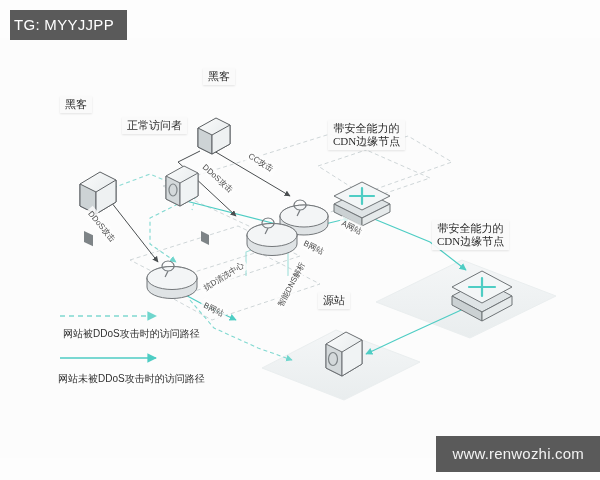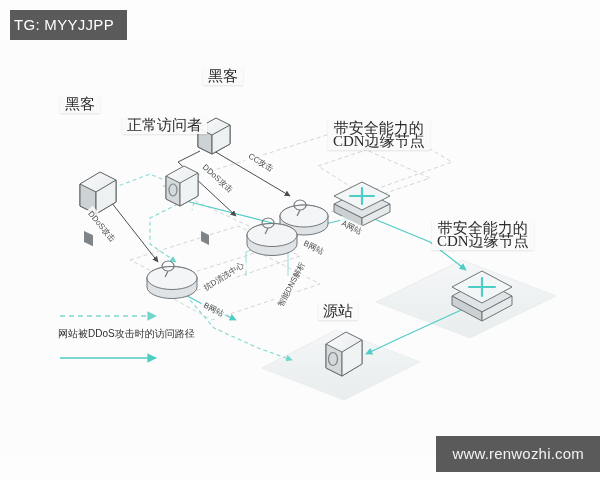--- a/index.html
+++ b/index.html
@@ -29,21 +29,21 @@
   
   .canvas{position:absolute;left:0;top:38px;width:600px;height:420px;
     background:#fcfcfc;}
   svg.diagram{position:absolute;left:0;top:0;width:600px;height:420px;}
 
   
   .callout{
     position:absolute;
     background:rgba(250,250,250,.93);
     color:#2b2b2b;
-    font-size:15px;line-height:12px;
+    font-size:11px;line-height:12px;
     padding:2px 5px 3px 5px;
     white-space:nowrap;
     text-align:center;
     box-shadow:0 1px 2px rgba(0,0,0,.10);
     z-index:20;
   }
   .callout.two{line-height:12.5px;font-family:Liberation Serif, serif;}
 
   
   .edge-label{
@@ -209,21 +209,21 @@
     <div class="callout two" style="left:328px;top:82px;">
       <span>带安全能力的</span><br>
       <span>CDN边缘节点</span>
     </div>
 
     <div class="callout two" style="left:432px;top:182px;">
       <span>带安全能力的</span><br>
       <span>CDN边缘节点</span>
     </div>
 
-    <div class="callout" style="left:318px;top:265px;text-align:right;">源站</div>
+    <div class="callout" style="left:318px;top:254px;text-align:right;">源站</div>
 
     <div class="edge-label" style="left:244px;top:118px;transform:rotate(31deg);">CC攻击</div>
 
     <div class="edge-label" style="left:196px;top:134px;transform:rotate(42deg);">DDoS攻击</div>
 
     <div class="edge-label" style="left:80px;top:182px;transform:rotate(50deg);">DDoS攻击</div>
 
     <div class="edge-label" style="left:338px;top:183px;transform:rotate(26deg);">A网站</div>
 
     <div class="edge-label" style="left:300px;top:203px;transform:rotate(26deg);">B网站</div>
@@ -234,20 +234,21 @@
 
     <div class="edge-label" style="left:264px;top:240px;transform:rotate(-62deg);">智能DNS解析</div>
 
     <div class="legend">
       <div class="legend-row">
         <span class="legend-line"></span>
         <span class="legend-text">网站被DDoS攻击时的访问路径</span>
       </div>
       <div class="legend-row">
         <span class="legend-line"></span>
+        <span class="legend-text">网站未被DDoS攻击时的访问路径</span>
       </div>
     </div>
 
   </div>
 
   <div class="watermark">www.renwozhi.com</div>
 
 </div>
 
 </body></html>

